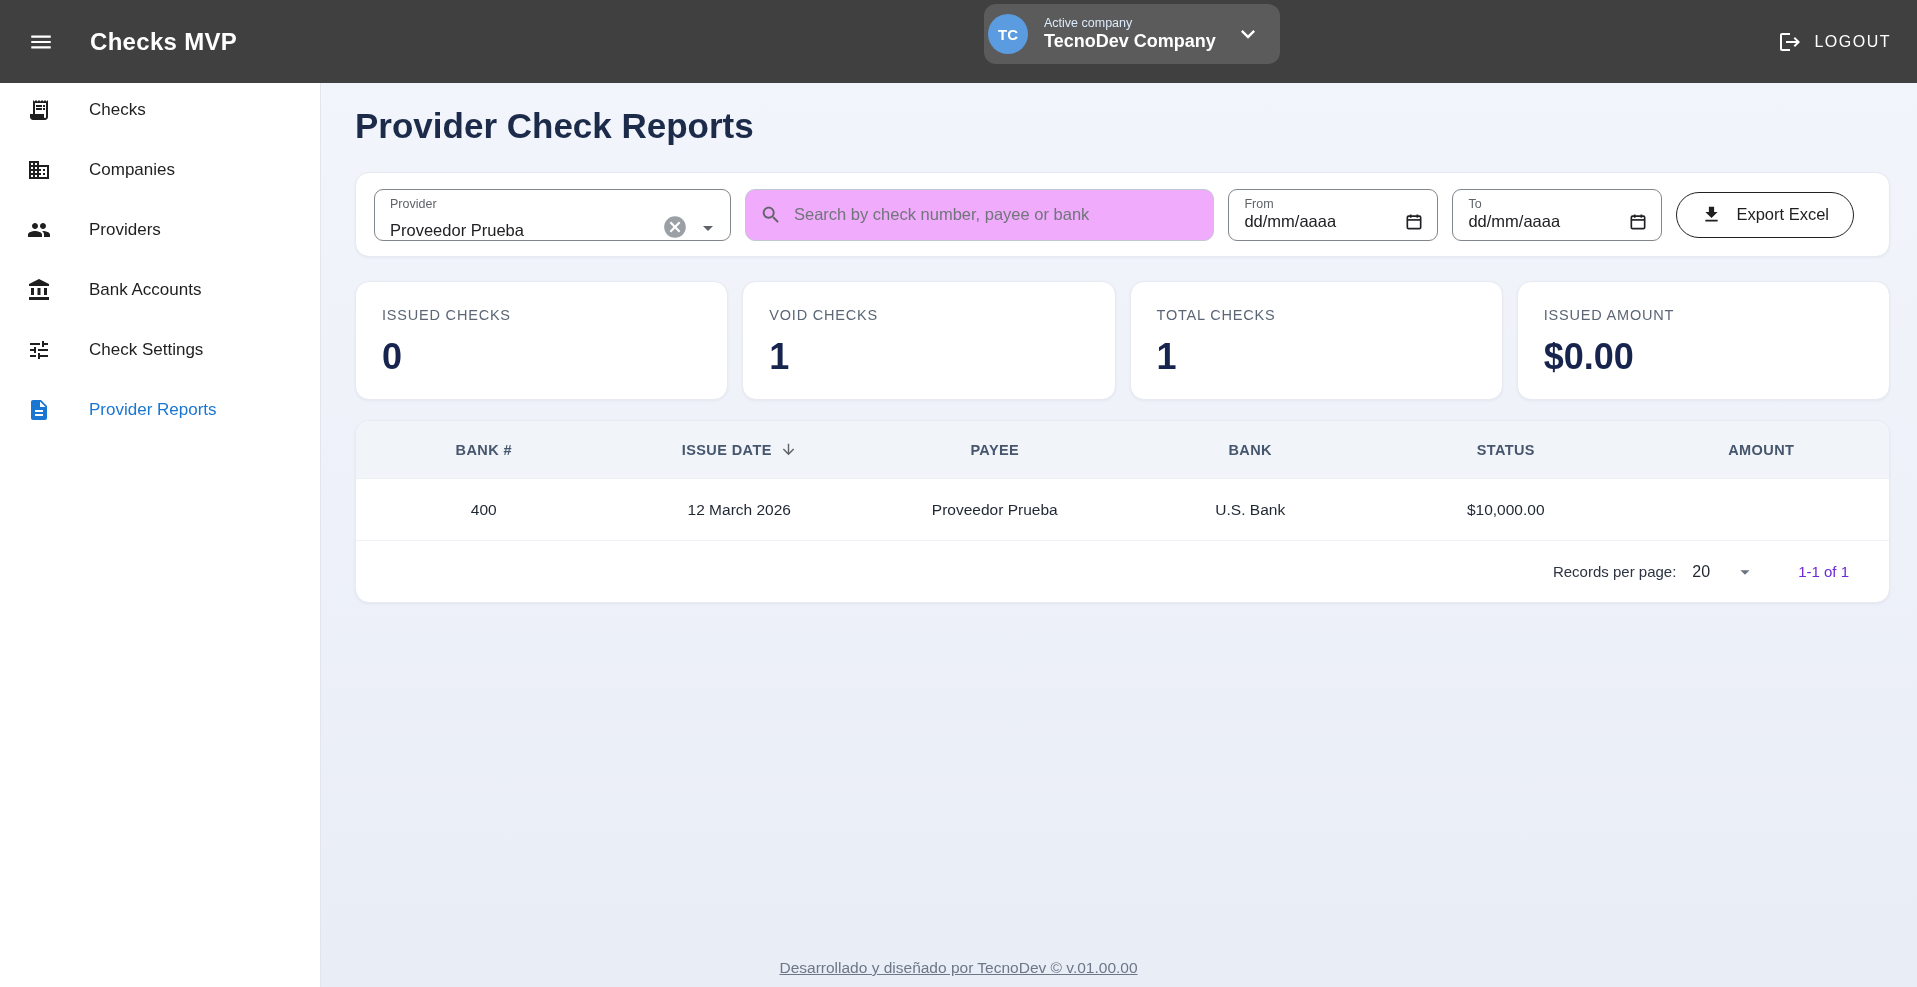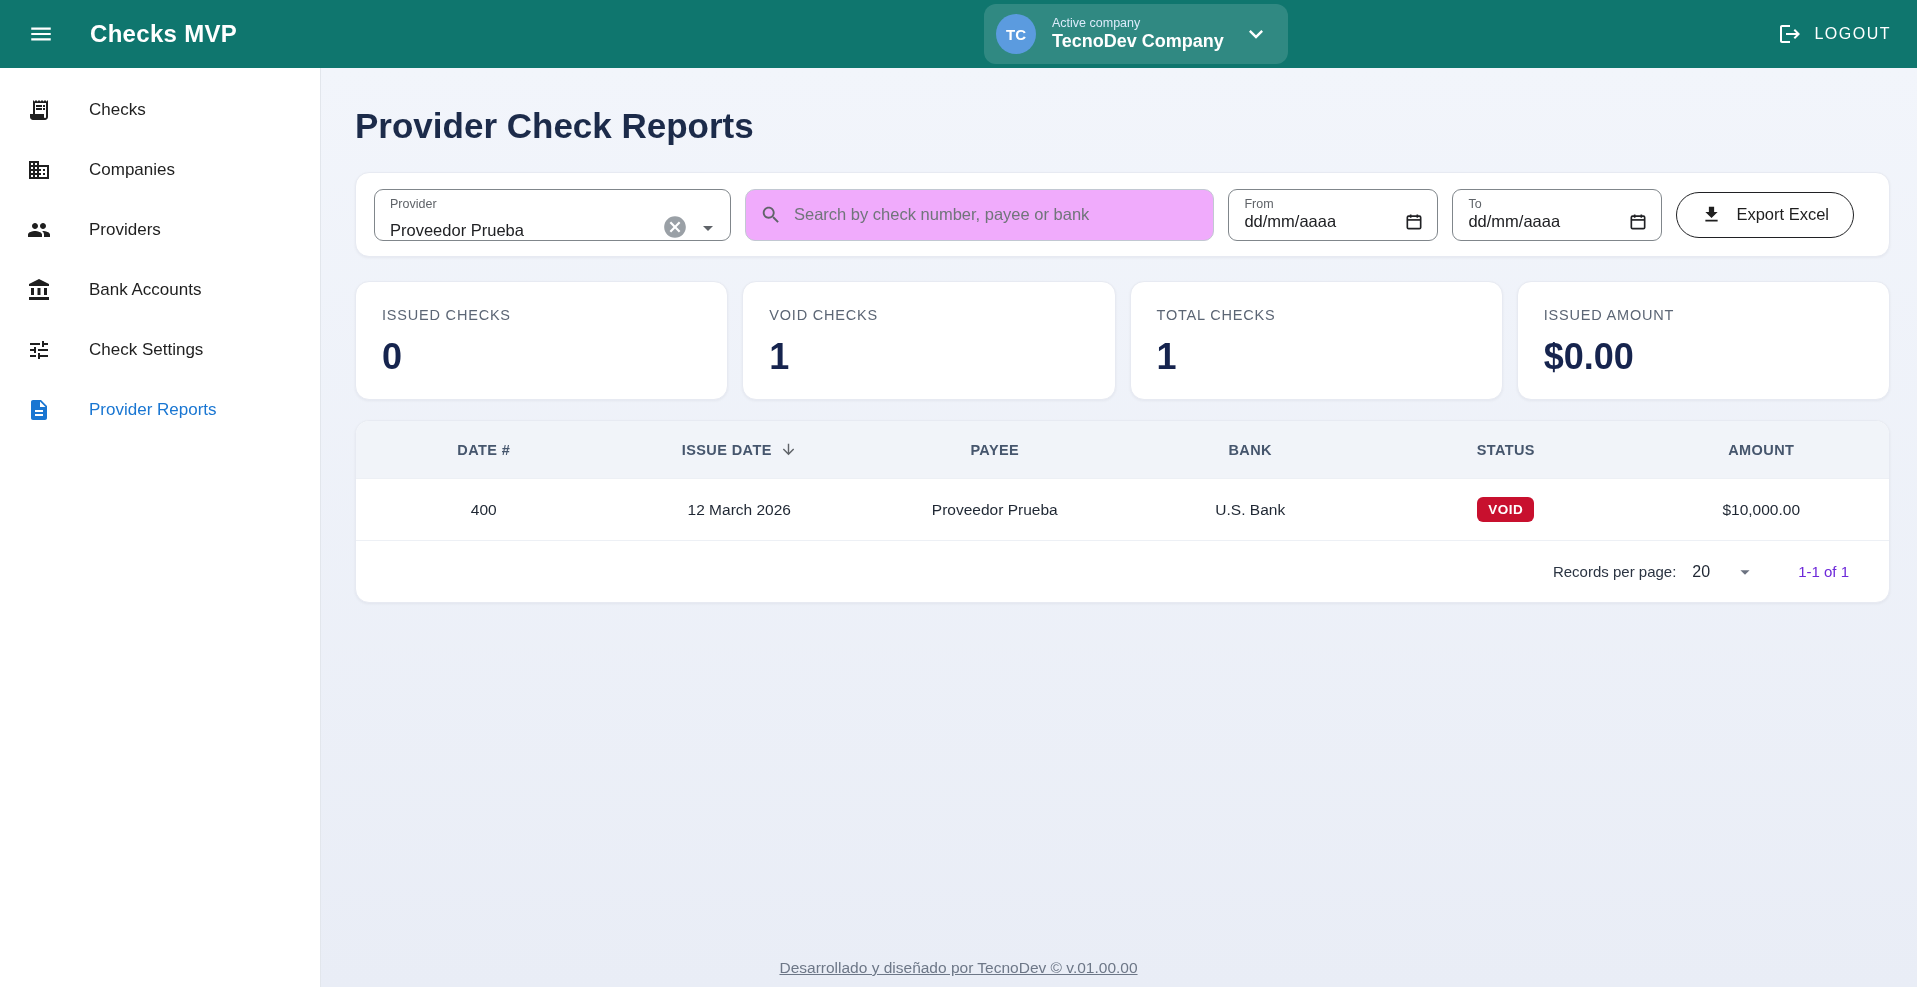--- a/index.html
+++ b/index.html
@@ -5,29 +5,29 @@
   * { margin:0; padding:0; box-sizing:border-box; }
   html,body { width:1917px; height:987px; }
   body {
     font-family:"Liberation Sans", sans-serif;
     position:relative; overflow:hidden; background:#eef1f8;
   }
   svg { display:block; }
 
   
   .header {
-    position:absolute; top:0; left:0; width:1917px; height:68px;
-    background:#0f766e; color:#fff; display:flex; align-items:center; z-index:10;
+    position:absolute; top:0; left:0; width:1917px; height:83px;
+    background:#404040; color:#fff; display:flex; align-items:center; z-index:10;
   }
   .hamburger { margin-left:20px; padding:8px; cursor:pointer; }
   .app-title { margin-left:28px; font-size:24px; font-weight:bold; letter-spacing:.3px; }
   .company-chip {
     position:absolute; left:984px; top:4px; height:60px;
     background:rgba(255,255,255,.14); border-radius:12px;
-    display:flex; align-items:center; padding:0 18px 0 12px; cursor:pointer;
+    display:flex; align-items:center; padding:0 18px 0 4px; cursor:pointer;
   }
   .avatar {
     width:40px; height:40px; border-radius:50%; background:#5b9bdf;
     display:flex; align-items:center; justify-content:center;
     font-size:15px; font-weight:bold; color:#fff; flex:0 0 auto;
   }
   .company-texts { margin-left:16px; line-height:1.15; }
   .company-label { font-size:12.5px; color:#dcebfb; }
   .company-name { font-size:18px; font-weight:bold; color:#fff; }
   .chip-chevron { margin-left:18px; }
@@ -310,21 +310,21 @@
     </div>
     <div class="stat-card">
       <div class="stat-label">ISSUED AMOUNT</div>
       <div class="stat-value">$0.00</div>
     </div>
   </div>
 
   <div class="table-card">
     <div class="t-grid t-head">
       <div class="t-cell">
-        <span>DATE #</span>
+        <span>BANK #</span>
       </div>
       <div class="t-cell">
         <span>ISSUE DATE</span>
         <span>
           <svg width="17" height="17" viewBox="0 0 24 24" fill="#5f6368">
               <path d="M20 12l-1.41-1.41L13 16.17V4h-2v12.17l-5.58-5.59L4 12l8 8 8-8z"></path>
             </svg>
         </span>
       </div>
       <div class="t-cell">
@@ -339,23 +339,20 @@
       <div class="t-cell">
         <span>AMOUNT</span>
       </div>
     </div>
 
     <div class="t-grid t-row">
       <div class="t-cell">400</div>
       <div class="t-cell">12 March 2026</div>
       <div class="t-cell">Proveedor Prueba</div>
       <div class="t-cell">U.S. Bank</div>
-      <div class="t-cell">
-        <span class="void-badge">VOID</span>
-      </div>
       <div class="t-cell">$10,000.00</div>
     </div>
 
     <div class="t-footer">
       <span class="rpp-label">Records per page:</span>
       <span class="rpp-select">
         <span class="rpp-value">20</span>
         <span>
           <svg width="22" height="22" viewBox="0 0 24 24" fill="#6b7280">
               <path d="M7 10l5 5 5-5z"></path>

